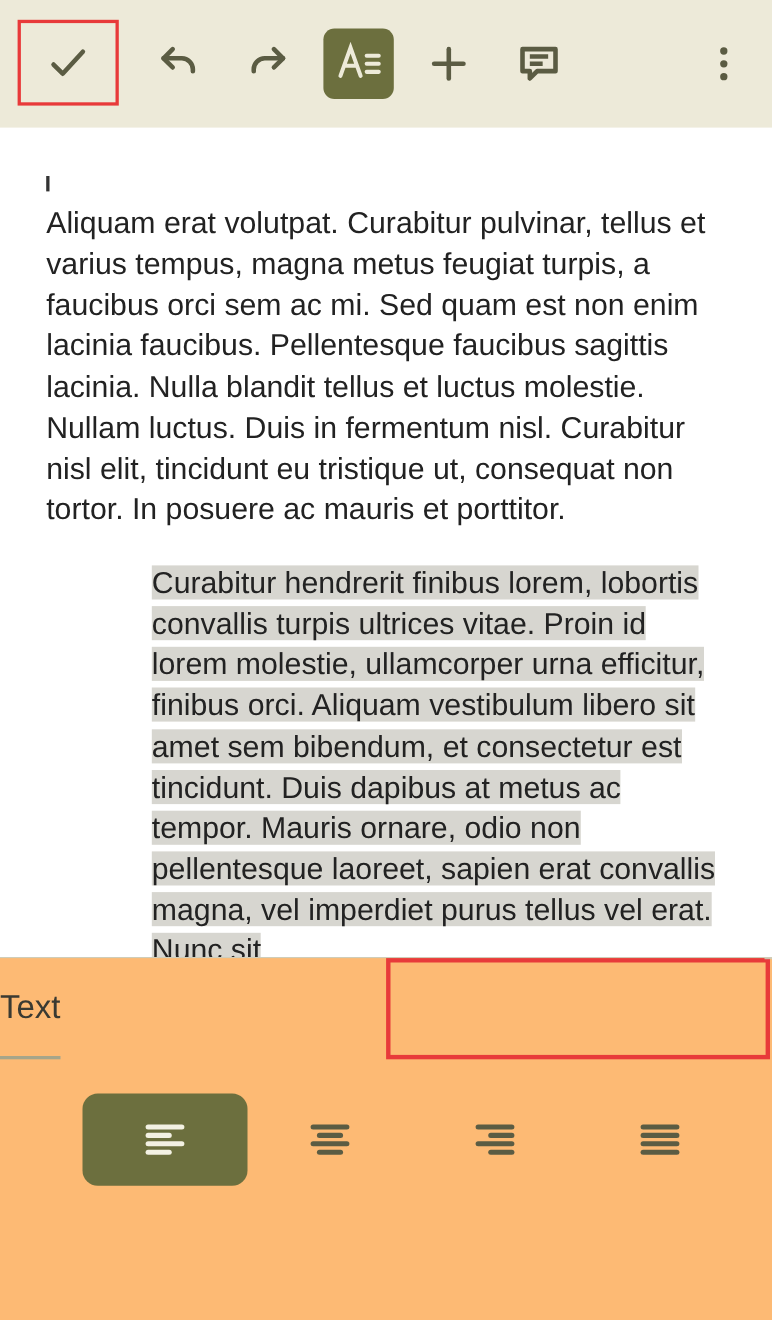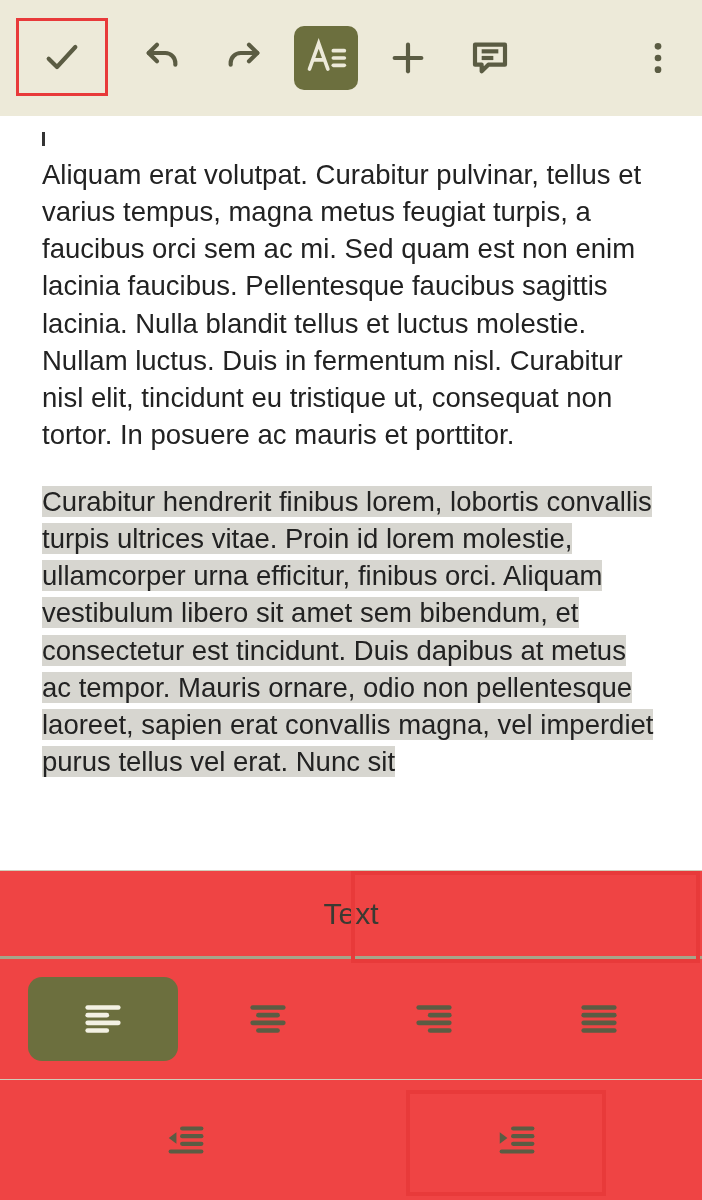--- a/index.html
+++ b/index.html
@@ -16,36 +16,37 @@
     width: 64px; height: 64px;
     display: flex; align-items: center; justify-content: center;
     border-radius: 10px;
     color: #5b5c43;
   }
   .tb-btn.filled { background: #6c6f3e; color: #edead9; }
   .check-box { position: absolute; left: 16px; top: 18px; width: 92px; height: 78px; border: 3px solid #e83a3a; display:flex;align-items:center;justify-content:center; }
   .content {
     height: calc(1200px - 116px - 330px);
     overflow: hidden;
-    padding: 16px 42px 0 42px;
+    padding: 44px 42px 0 42px;
     font-size: 27.5px;
     line-height: 1.35;
     color: #222;
   }
   .tiny-cursor { width: 3px; height: 14px; background:#333; margin-bottom: 10px; }
   .indented {
     margin-top: 30px;
+    margin-left: 96px;
   }
   .sel { background: #d7d6d0; }
   .panel {
     position: absolute;
     left: 0; bottom: 0; width: 702px; height: 330px;
-    background: #ef4444;
+    background: #fdba74;
     border-top: 1px solid #cfcdb9;
-    display: flex; flex-direction: column;
+    display: flex; flex-direction: row;
   }
   .tabs {
     height: 92px;
     display: flex;
     border-bottom: 3px solid #a6a58a;
   }
   .tab {
     flex: 1;
     display: flex; align-items: center; justify-content: center;
     font-size: 30px;

